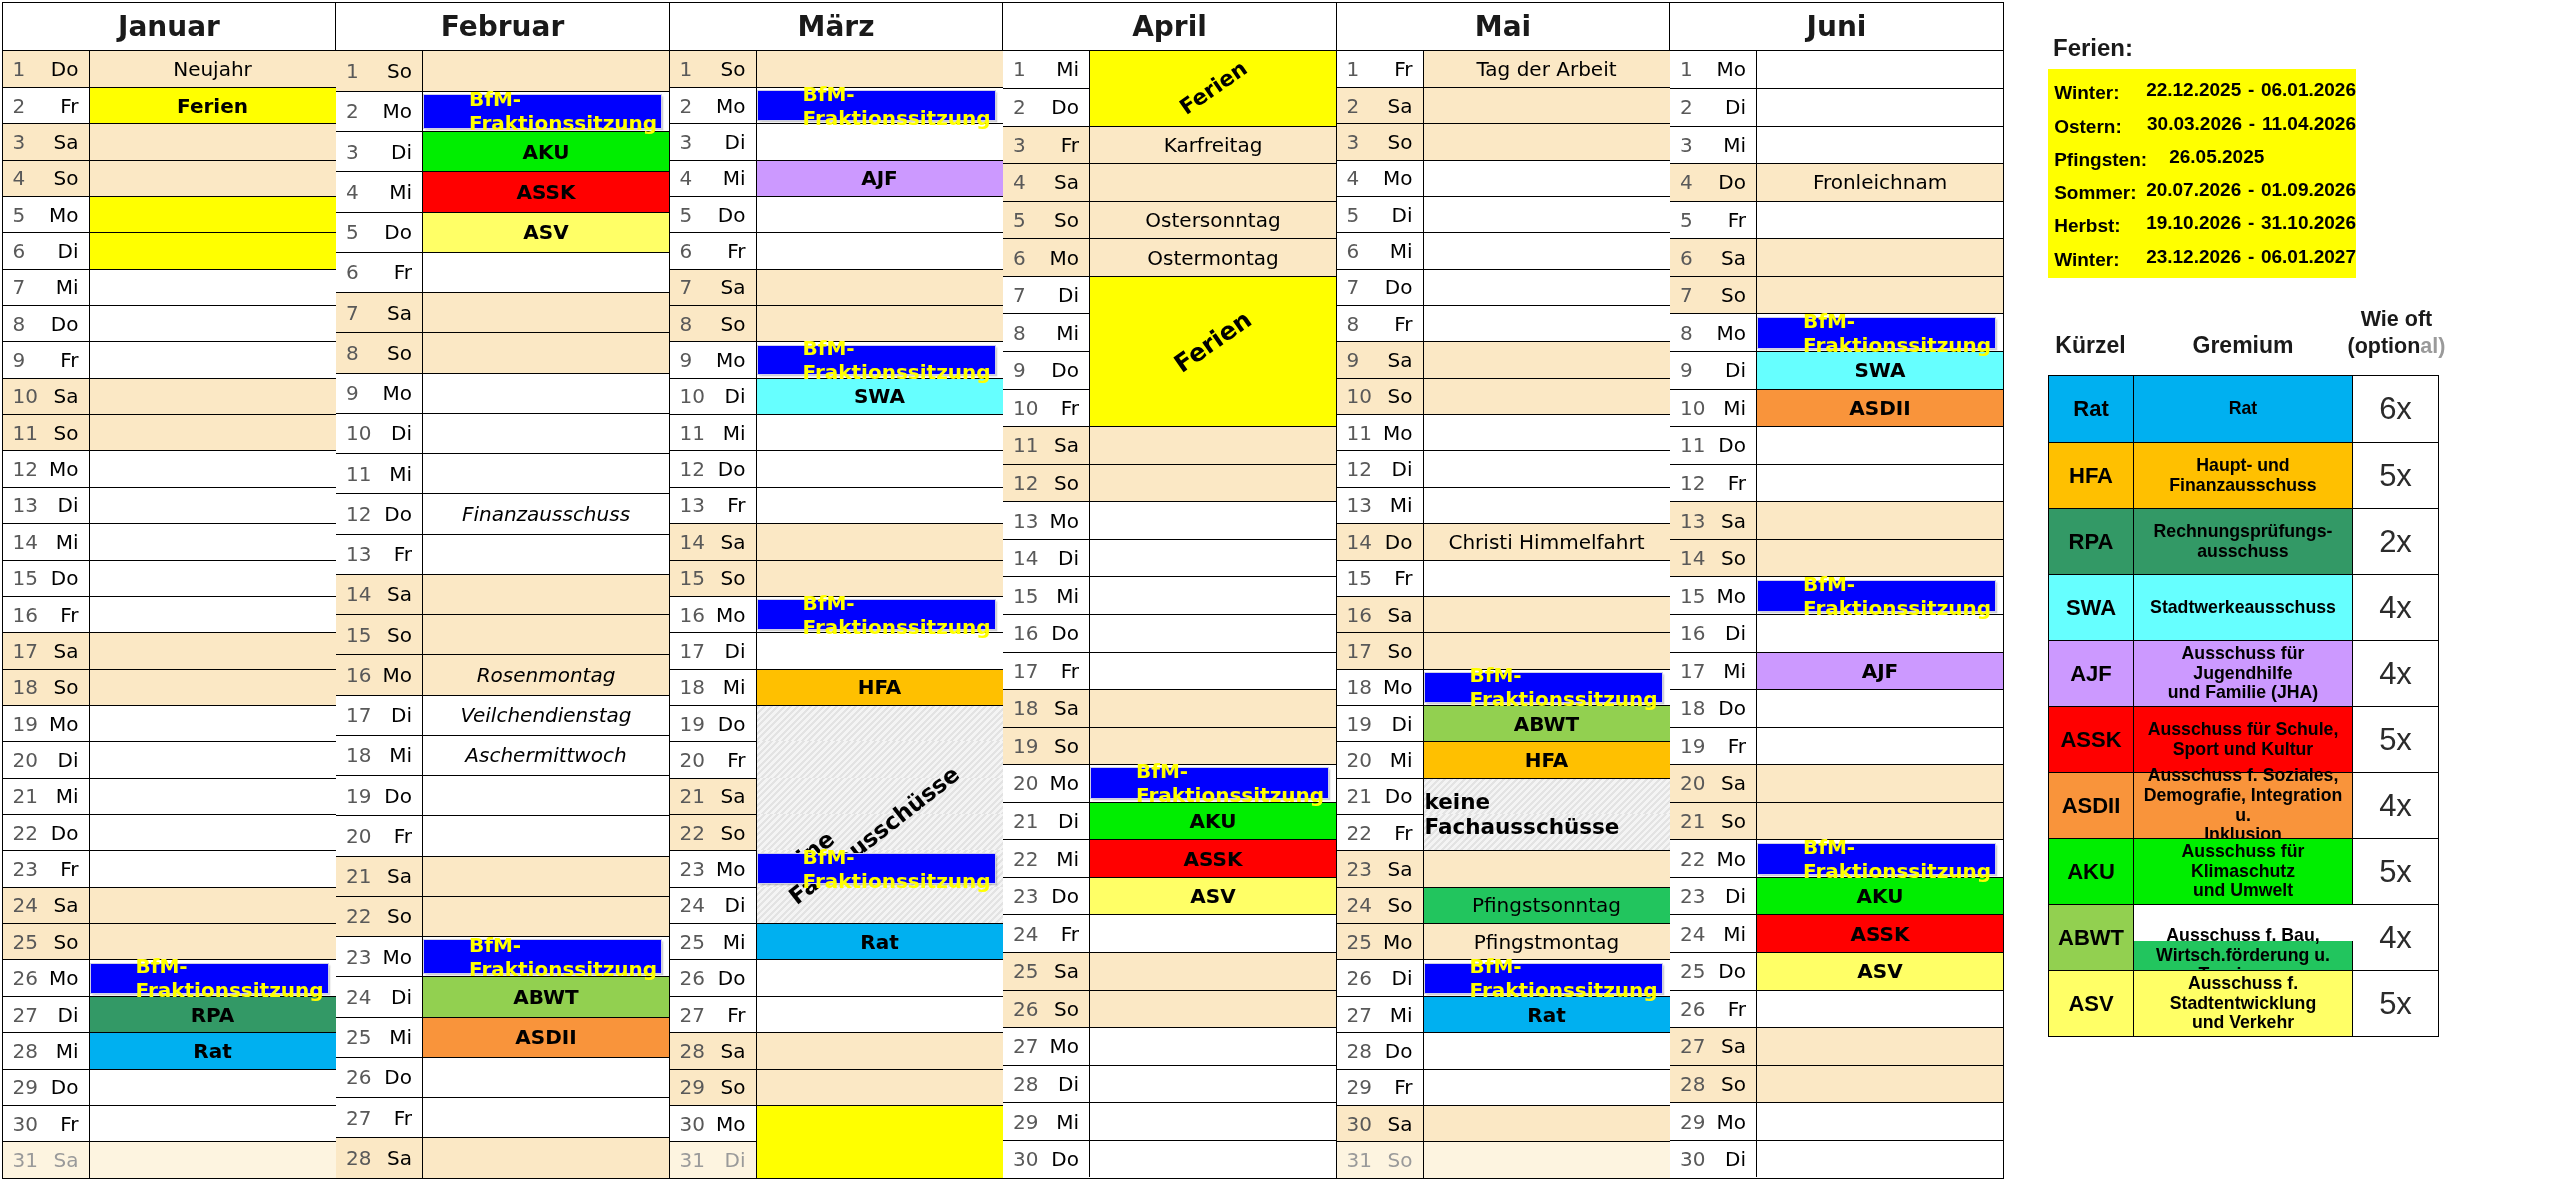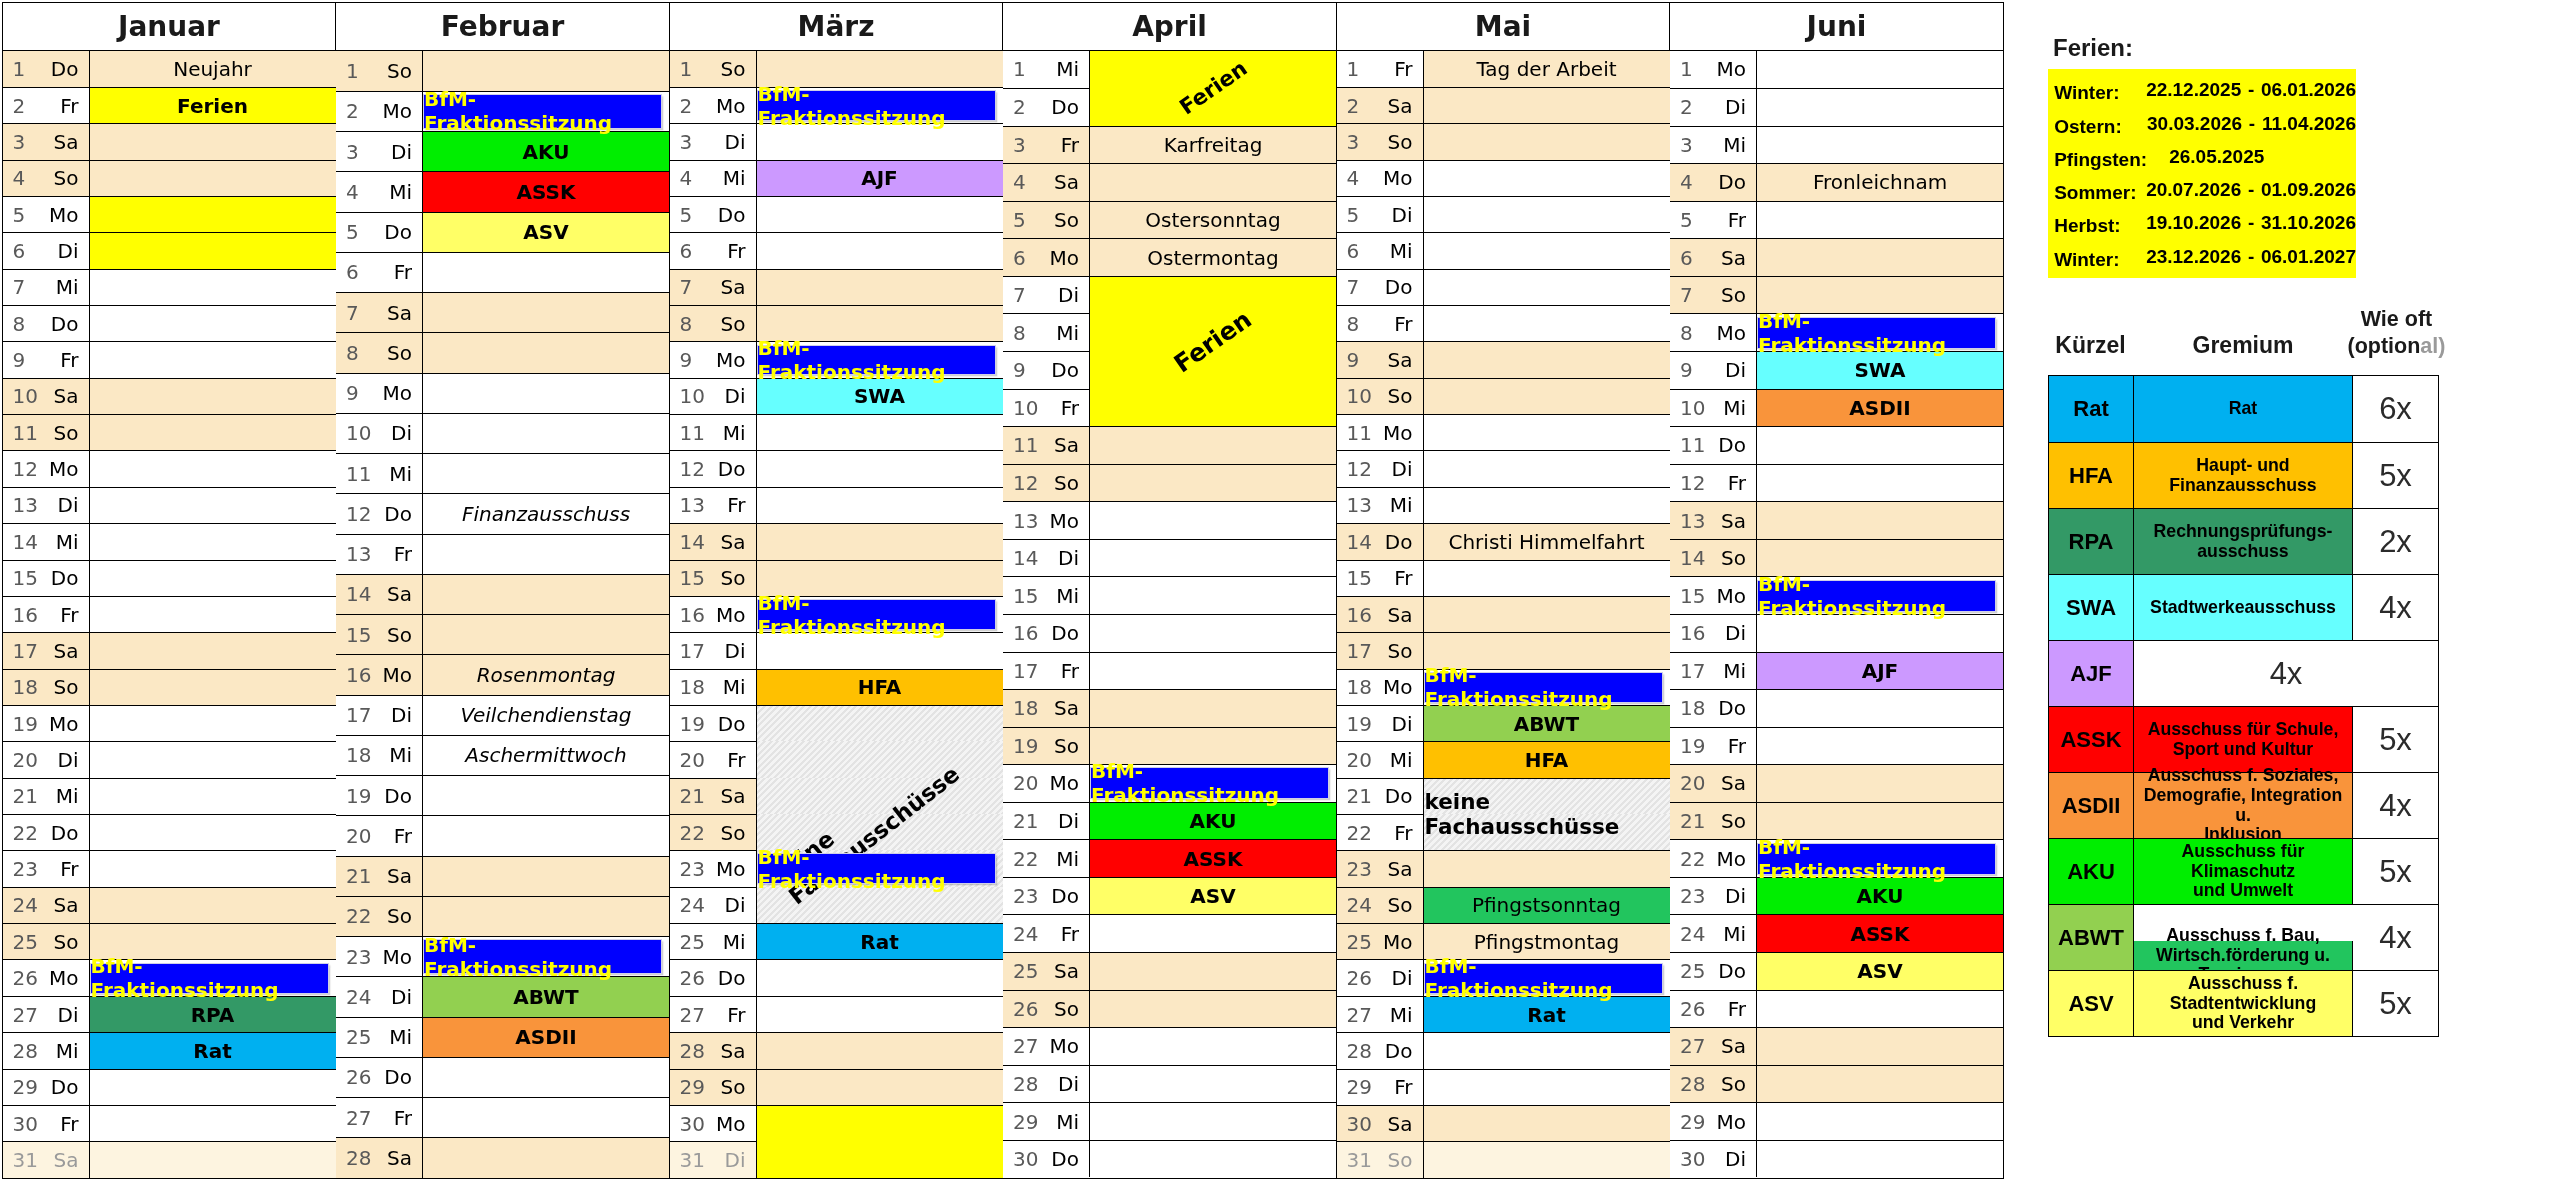--- a/index.html
+++ b/index.html
@@ -24,21 +24,21 @@
   .row:first-child .ev{border-top:none;}
   .row.merge-up .ev{border-top:none;}
   .daycell.bg-c{background:var(--cream);}
   .daycell.bg-m{background:var(--mutedCream);}
   .daycell.bg-m .daynum,.daycell.bg-m .wd{color:#9a9a9a;}
   .ev-lbl-b{font-weight:bold;}
   .ev-lbl-i{font-style:italic;}
   .bfm-bar{position:absolute;left:0;top:2.3px;bottom:2.3px;right:7px;z-index:3;
            background:var(--bfm);color:var(--bfmText);font-weight:bold;font-size:20px;
            display:flex;align-items:center;justify-content:center;
-           border:0.8px solid #cfcfe8;box-shadow:1.5px 1.5px 1.5px rgba(0,0,0,0.18);}
+           border:0.8px solid #cfcfe8;box-shadow:1.5px 1.5px 1.5px rgba(0,0,0,0.18);padding-left:45px;}
   .hatch{background:repeating-linear-gradient(135deg,#e3e3e3 0px,#e3e3e3 2.3px,#f4f4f4 2.3px,#f4f4f4 4.6px);}
   .overlay{position:absolute;left:88px;right:1.5px;display:flex;align-items:center;justify-content:center;
            font-weight:bold;color:#000;z-index:2;pointer-events:none;}
 
   
   #ferien-title{position:absolute;left:2053px;top:34px;font-family:"Liberation Sans",sans-serif;
                 font-weight:bold;font-size:24px;color:#1a1a1a;}
   #ferien-box{position:absolute;left:2048px;top:69px;width:308px;height:209px;background:var(--ferienYellow);
               display:flex;flex-direction:column;justify-content:space-around;padding:4.6px 0;box-sizing:border-box;
               font-family:"Liberation Sans",sans-serif;font-weight:bold;font-size:19px;color:#000;}
@@ -1541,20 +1541,22 @@
 ausschuss</div>
         <div class="leg-count">2x</div>
       </div>
       <div class="leg-row">
         <div class="leg-code" style="background: rgb(102, 255, 255);">SWA</div>
         <div class="leg-name" style="background: rgb(102, 255, 255);">Stadtwerkeausschuss</div>
         <div class="leg-count">4x</div>
       </div>
       <div class="leg-row">
         <div class="leg-code" style="background: rgb(204, 153, 255);">AJF</div>
+        <div class="leg-name" style="background: rgb(204, 153, 255);">Ausschuss für Jugendhilfe
+und Familie (JHA)</div>
         <div class="leg-count">4x</div>
       </div>
       <div class="leg-row">
         <div class="leg-code" style="background: rgb(255, 0, 0);">ASSK</div>
         <div class="leg-name" style="background: rgb(255, 0, 0);">Ausschuss für Schule,
 Sport und Kultur</div>
         <div class="leg-count">5x</div>
       </div>
       <div class="leg-row">
         <div class="leg-code" style="background: rgb(249, 148, 59);">ASDII</div>

